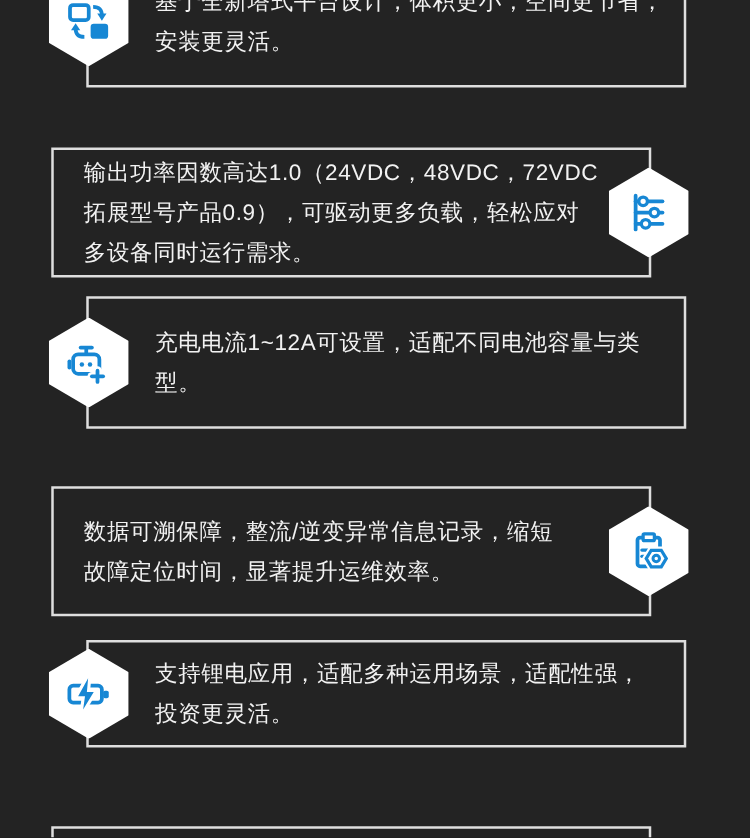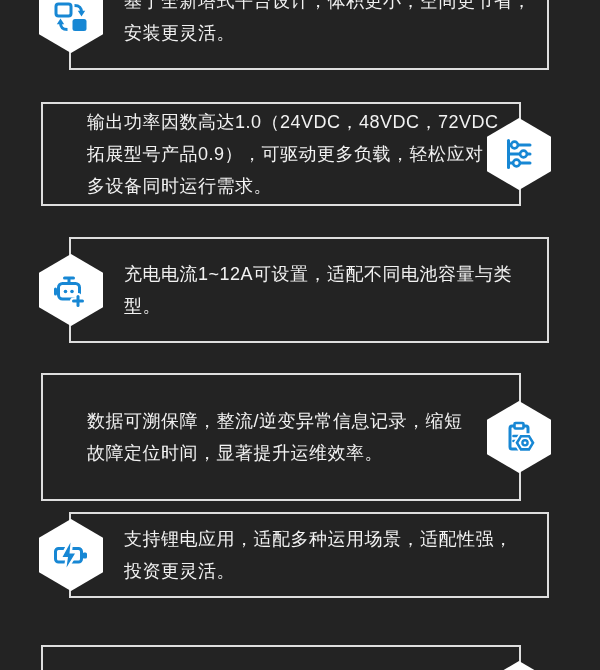--- a/index.html
+++ b/index.html
@@ -29,41 +29,41 @@
   }
   .card .text {
     margin: 0;
     color: var(--text_color);
     font-size: 18px;
     line-height: 32px;
     white-space: pre-line;
     letter-spacing: 0.5px;
   }
   .side-left  { padding: 0 14px 0 53px; }
-  .side-right { padding: 0 18px 0 44px; }
+  .side-right { padding: 0 18px 0 24px; margin-top: 16px; }
   .hexagon {
     position: absolute;
     width: 64px;
     height: 72px;
     top: 50%;
     transform: translateY(-50%);
     background: var(--hexagon_fill);
     clip-path: polygon(50% 0, 100% 26%, 100% 74%, 50% 100%, 0 74%, 0 26%);
     display: flex;
     align-items: center;
     justify-content: center;
   }
   .side-left  .hexagon { left: -32px; }
   .side-right .hexagon { right: -32px; }
   .hexagon svg { color: var(--accent); display: block; }
 
   #card-1 { left: 69px; top: -36px; height: 106px; }
   #card-2 { left: 41px; top: 102px; height: 104px; }
   #card-3 { left: 69px; top: 237px; height: 106px; }
-  #card-4 { left: 41px; top: 373px; height: 128px; }
+  #card-4 { left: 41px; top: 373px; height: 104px; }
   #card-5 { left: 69px; top: 512px; height: 86px; }
   #card-6 { left: 41px; top: 645px; height: 104px; }
 </style>
 </head>
 <body>
 
 <div class="page">
 
   <section class="card side-left" id="card-1">
     <div class="hexagon">

